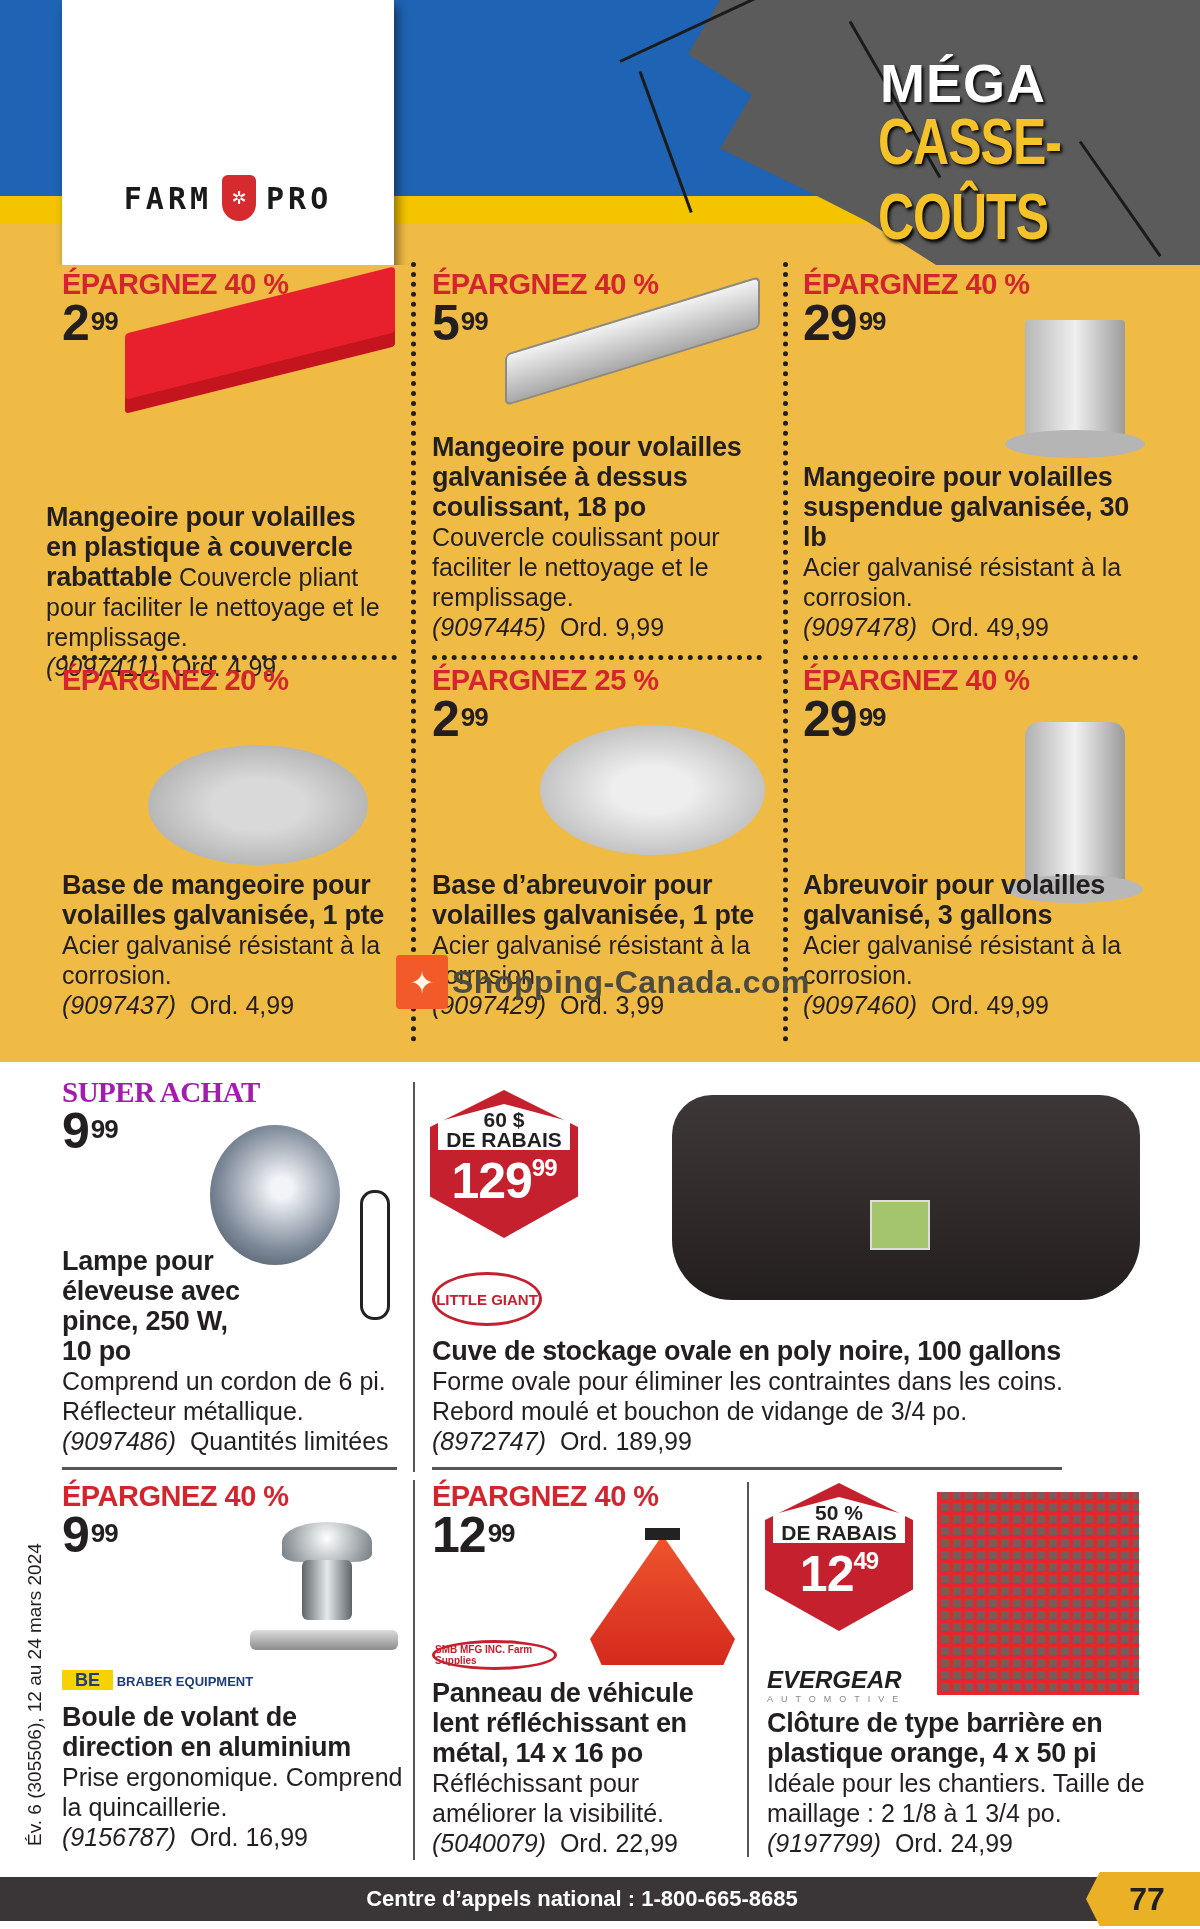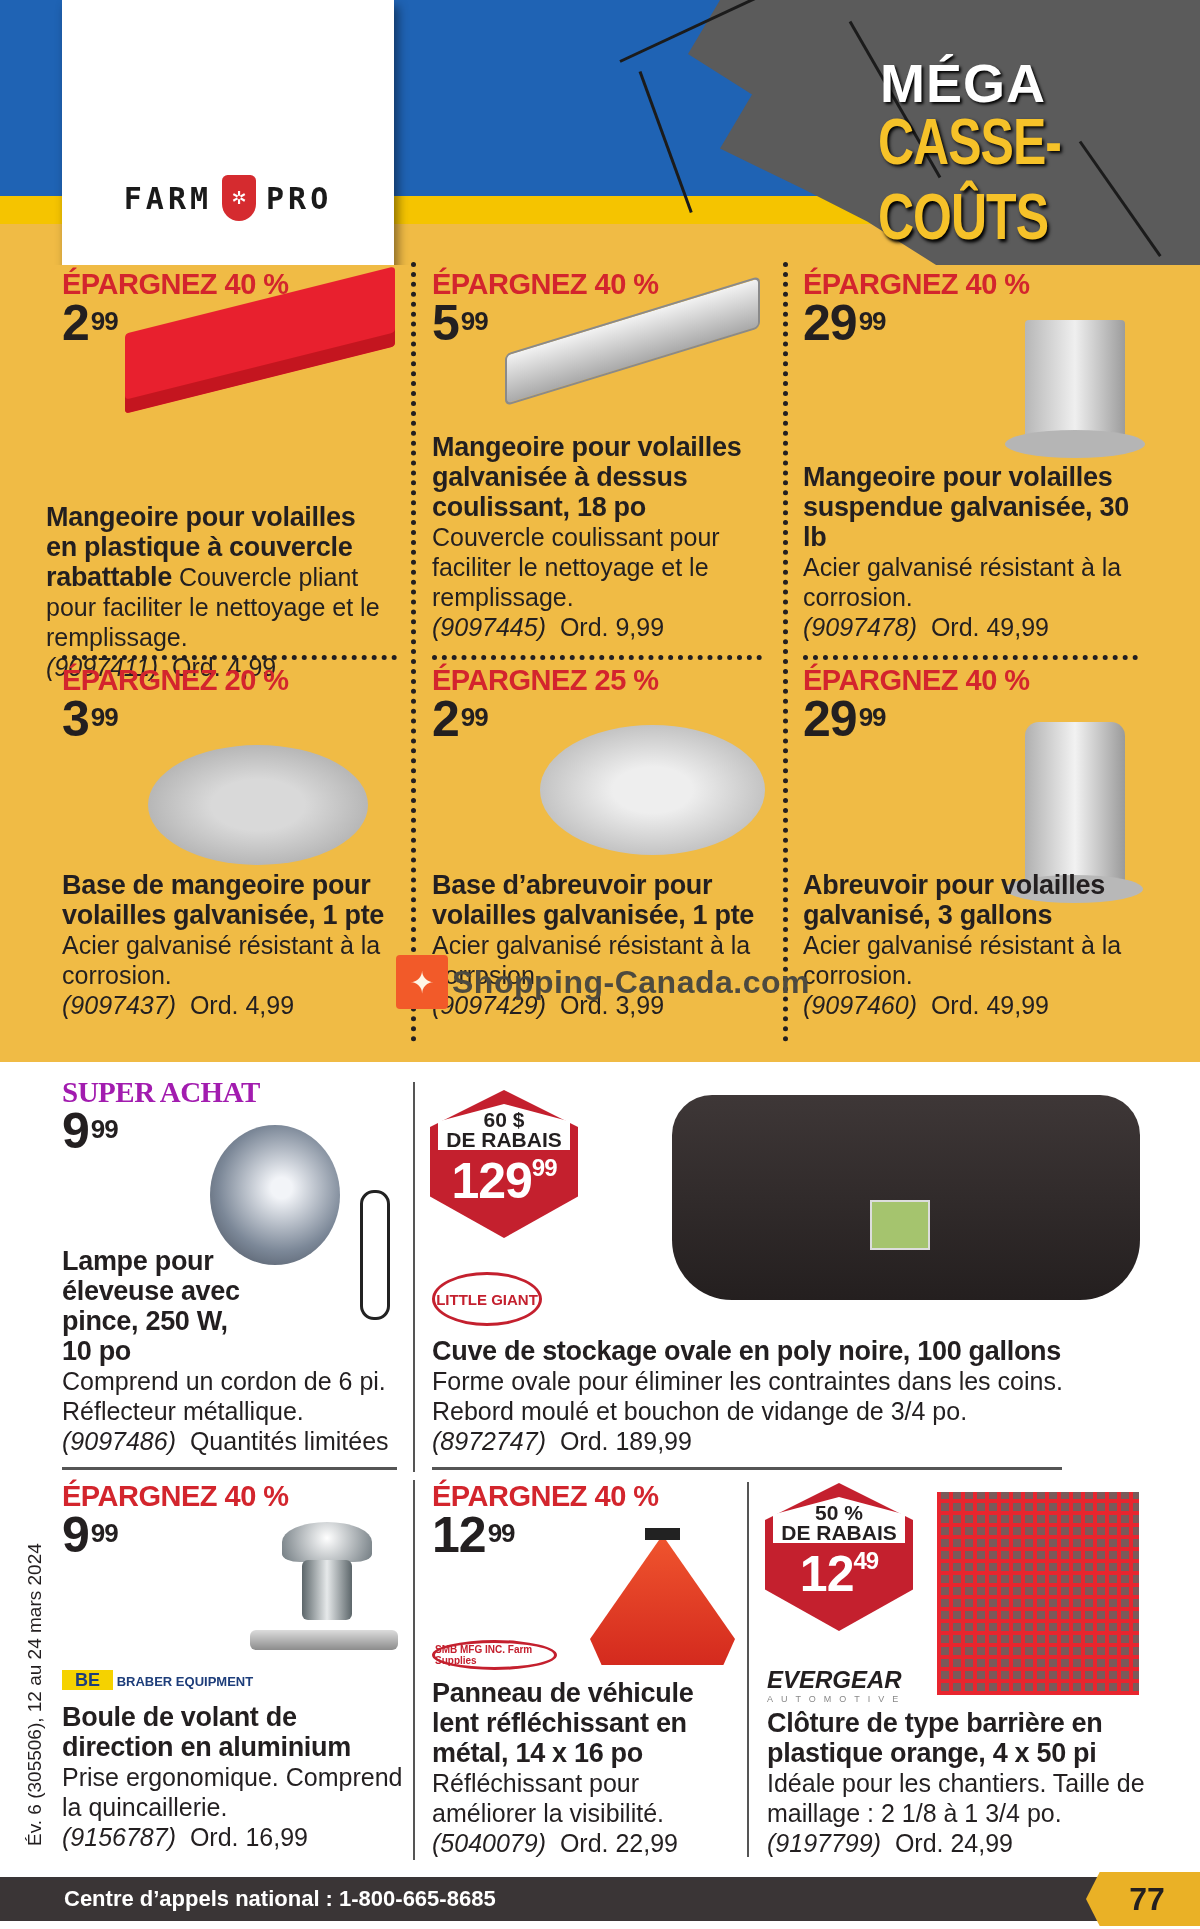--- a/index.html
+++ b/index.html
@@ -47,21 +47,21 @@
   .hex-white { position: absolute; left: 8px; top: 14px; width: 132px; height: 46px; background: #ffffff; clip-path: polygon(50% 0, 100% 38%, 100% 100%, 0 100%, 0 38%); }
   .hex-l1 { position: absolute; width: 148px; text-align: center; font-weight: bold; font-size: 21px; line-height: 20px; color: #231f20; }
   .hex-price { position: absolute; width: 148px; text-align: center; font-weight: bold; font-size: 50px; color: #ffffff; letter-spacing: -1px; }
   .hex-price sup { font-size: 24px; vertical-align: top; position: relative; top: 2px; }
 
   .vline { position: absolute; width: 2px; background: #555; }
   .hline { position: absolute; height: 3px; background: #555; }
   .brand { position: absolute; }
 
   
-  .footer { position: absolute; left: 0; top: 1877px; width: 1100px; height: 44px; background: #3a3536; display: flex; align-items: center; padding-left: 64px; }
+  .footer { position: absolute; left: 0; top: 1877px; width: 1100px; height: 44px; background: #3a3536; display: flex; align-items: center; padding-left: 64px; justify-content: center; }
   .footer-txt { color: #ffffff; font-weight: bold; font-size: 22px; }
   .pageno { position: absolute; left: 1086px; top: 1872px; width: 114px; height: 54px; background: #eab126;
             clip-path: polygon(12% 0, 100% 0, 100% 100%, 12% 100%, 0 50%); display: flex; align-items: center; justify-content: center; padding-left: 8px; }
   .pageno span { font-weight: bold; font-size: 32px; color: #231f20; }
   .edition { position: absolute; left: 24px; top: 1846px; transform: rotate(-90deg); transform-origin: left top; font-size: 19px; color: #231f20; white-space: nowrap; }
 </style>
 </head>
 <body>
 
 <div class="header">
@@ -120,21 +120,20 @@
 <div class="shape" style="left:1025px;top:320px;width:100px;height:130px;background:linear-gradient(90deg,#b7b7b7,#efefef,#9c9c9c);border-radius:4px;"></div>
 <div class="shape" style="left:1005px;top:430px;width:140px;height:28px;background:#b5b5b5;border-radius:50%;"></div>
 <div class="cell" style="left:803px;top:462px;width:345px;">
   <div class="pname">Mangeoire pour volailles suspendue galvanisée, 30 lb</div>
   <div class="pdesc">Acier galvanisé résistant à la corrosion.</div>
   <div class="pdesc"><span class="num">(9097478)</span>&nbsp; <span>Ord. 49,99</span></div>
 </div>
 
 <div class="cell" style="left:62px;top:664px;width:340px;">
   <div class="save">ÉPARGNEZ 20 %</div>
-  <div class="price"><span>3</span><sup>99</sup></div>
 </div>
 <div class="shape" style="left:148px;top:745px;width:220px;height:120px;background:radial-gradient(ellipse at center,#d9d9d9 30%,#9e9e9e 100%);border-radius:50%;"></div>
 <div class="cell" style="left:62px;top:870px;width:345px;">
   <div class="pname">Base de mangeoire pour volailles galvanisée, 1 pte</div>
   <div class="pdesc">Acier galvanisé résistant à la corrosion.</div>
   <div class="pdesc"><span class="num">(9097437)</span>&nbsp; <span>Ord. 4,99</span></div>
 </div>
 
 <div class="cell" style="left:432px;top:664px;width:340px;">
   <div class="save">ÉPARGNEZ 25 %</div>

